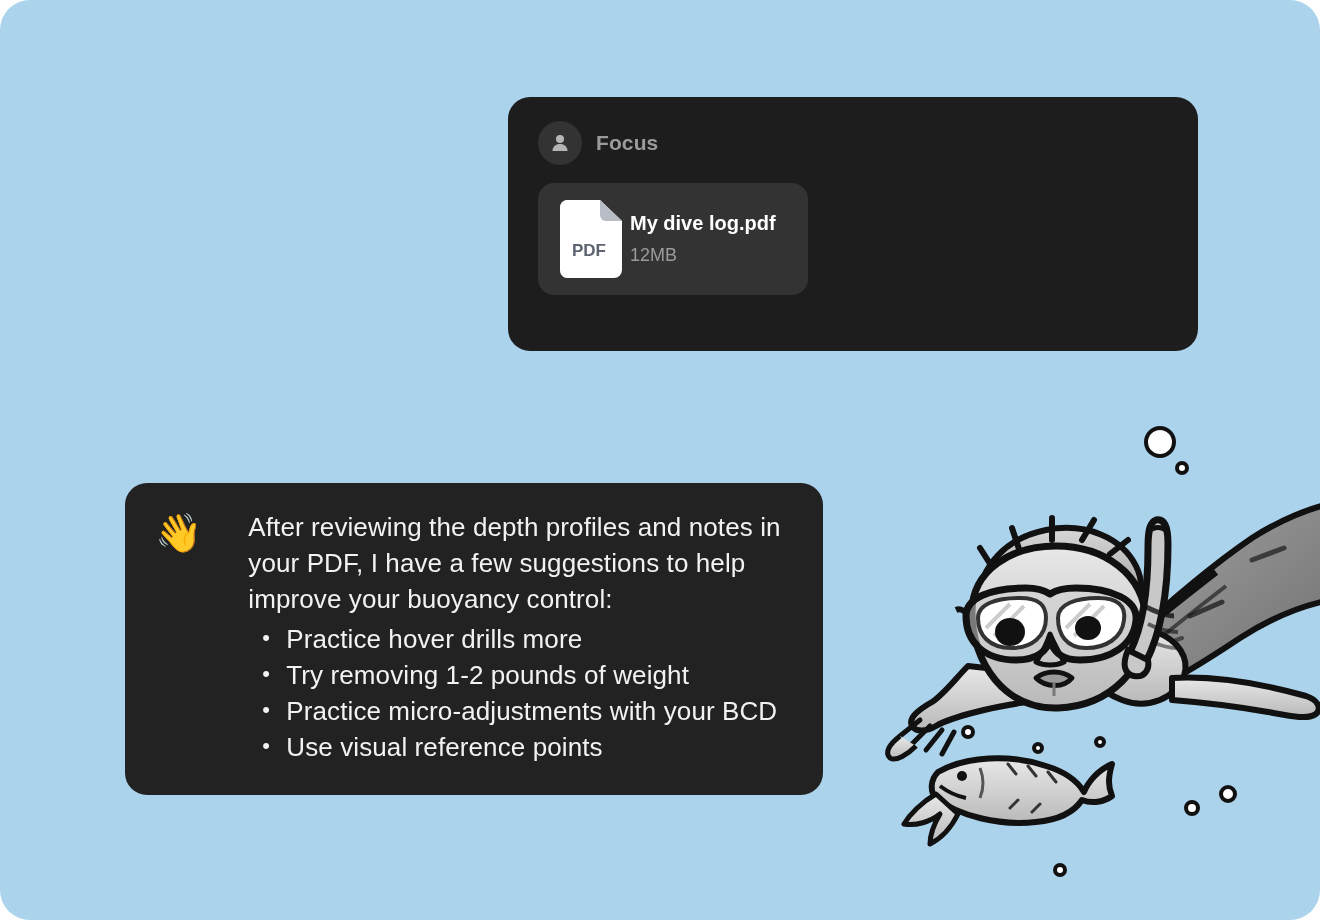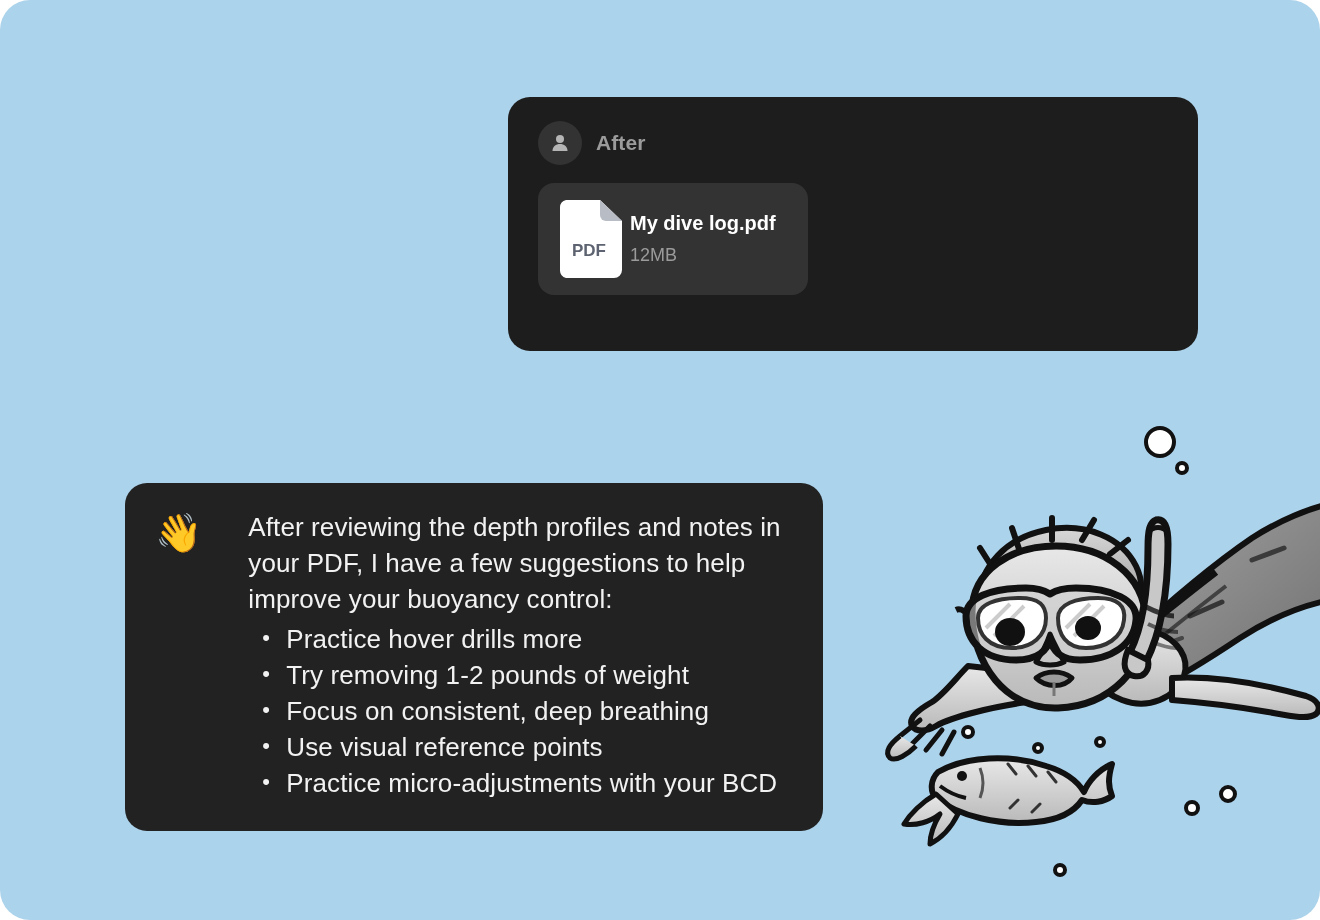--- a/index.html
+++ b/index.html
@@ -282,21 +282,21 @@
 
   <div class="bubble" id="user-bubble">
 
     <div class="msg-header">
       <div class="avatar">
         <svg width="24" height="24" viewBox="0 0 24 24" aria-hidden="true">
           <circle cx="12" cy="8" r="4" fill="#b5b5b5"></circle>
           <path d="M4.5 20 C4.5 15.3 8 13 12 13 C16 13 19.5 15.3 19.5 20 Z" fill="#b5b5b5"></path>
         </svg>
       </div>
-      <span class="author-name">After</span>
+      <span class="author-name">Focus</span>
     </div>
 
     <div class="file-card">
       <div class="file-icon">
         <svg width="62" height="78" viewBox="0 0 62 78" aria-hidden="true">
           <path d="M6 0 H40 L62 21 V70 A8 8 0 0 1 54 78 H6 A8 8 0 0 1 0 70 V8 A8 8 0 0 1 6 0 Z" fill="#ffffff"></path>
           <path d="M40 0 L62 21 H46 A6 6 0 0 1 40 15 Z" fill="#b8bcc4"></path>
           <text x="29" y="56" text-anchor="middle" font-family="Liberation Sans, sans-serif" font-size="17" font-weight="bold" fill="#5d6370">PDF</text>
         </svg>
       </div>
@@ -309,21 +309,20 @@
   </div>
 
   <div class="bubble" id="assistant-bubble">
     <div class="assistant-row">
       <span class="wave-emoji">👋</span>
       <div class="assistant-body">
         <p class="assistant-intro">After reviewing the depth profiles and notes in your PDF, I have a few suggestions to help improve your buoyancy control:</p>
         <ul class="suggestions">
           <li>Practice hover drills more</li>
           <li>Try removing 1-2 pounds of weight</li>
-          <li>Focus on consistent, deep breathing</li>
+          <li>Practice micro-adjustments with your BCD</li>
           <li>Use visual reference points</li>
-          <li>Practice micro-adjustments with your BCD</li>
         </ul>
       </div>
     </div>
   </div>
 
 </div>
 
 </body></html>

